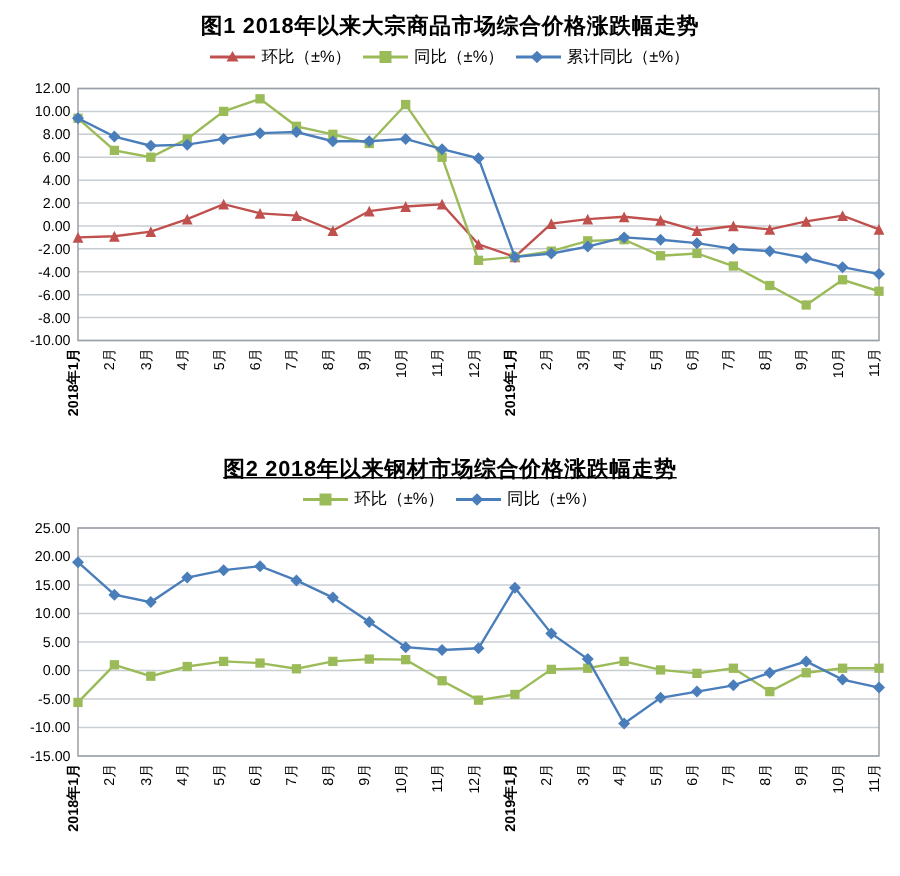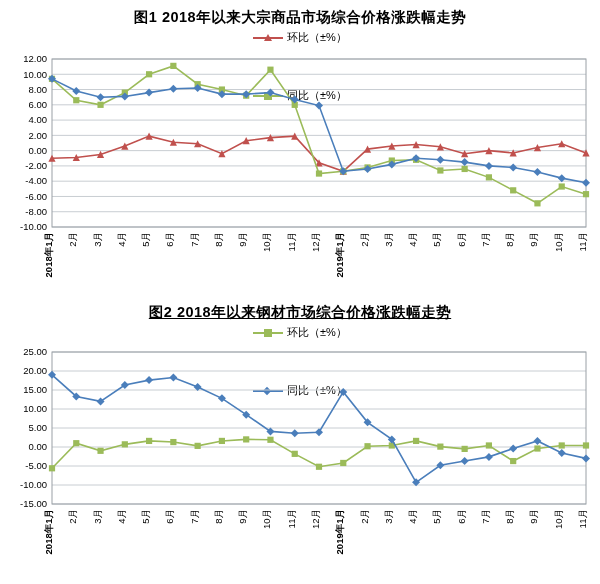--- a/index.html
+++ b/index.html
@@ -14,26 +14,25 @@
   .chart-title {
     text-align:center;
     font-size:14.5px;
     font-weight:bold;
     letter-spacing:0.5px;
   }
   .plot-wrap { position:relative; margin:0 auto; }
   .legend {
     position:absolute;
     display:flex;
-    gap:43px;
+    gap:8px;
     font-size:11px;
     align-items:center;
     justify-content:center;
     width:100%;
-    flex-direction:column;
   }
   .legend-item { display:flex; align-items:center; gap:4px; }
   .legend-line { display:inline-block; width:30px; height:2px; position:relative; }
   .legend-mark {
     position:absolute; left:11px; top:-3px;
     width:8px; height:8px;
   }
   .mk-diamond { transform:rotate(45deg); }
   .legend-label { font-size:11px; }
   svg { display:block; }
@@ -54,20 +53,26 @@
         <span class="legend-line" style="background: rgb(192, 80, 77);">
           <span class="legend-mark" style="width: 0px; height: 0px; border-left: 4px solid transparent; border-right: 4px solid transparent; border-bottom: 7px solid rgb(192, 80, 77); top: -3px;"></span>
         </span>
         <span class="legend-label">环比（±%）</span>
       </div>
       <div class="legend-item">
         <span class="legend-line" style="background: rgb(155, 187, 89);">
           <span class="legend-mark" style="background: rgb(155, 187, 89);"></span>
         </span>
         <span class="legend-label">同比（±%）</span>
+      </div>
+      <div class="legend-item">
+        <span class="legend-line" style="background: rgb(74, 126, 187);">
+          <span class="legend-mark mk-diamond" style="background: rgb(74, 126, 187); width: 6px; height: 6px; top: -2px;"></span>
+        </span>
+        <span class="legend-label">累计同比（±%）</span>
       </div>
     </div>
   <div class="plot-wrap" id="plot1" style="padding-top: 22px;">
       <svg width="600" height="240">
         <line x1="52" x2="586" y1="178" y2="178" class="gridline"></line>
         <text x="47" y="181.3" text-anchor="end" class="axis-text">-10.00</text>
         <line x1="52" x2="586" y1="162.72727272727272" y2="162.72727272727272" class="gridline"></line>
         <text x="47" y="166.02727272727273" text-anchor="end" class="axis-text">-8.00</text>
         <line x1="52" x2="586" y1="147.45454545454547" y2="147.45454545454547" class="gridline"></line>
         <text x="47" y="150.75454545454548" text-anchor="end" class="axis-text">-6.00</text>

